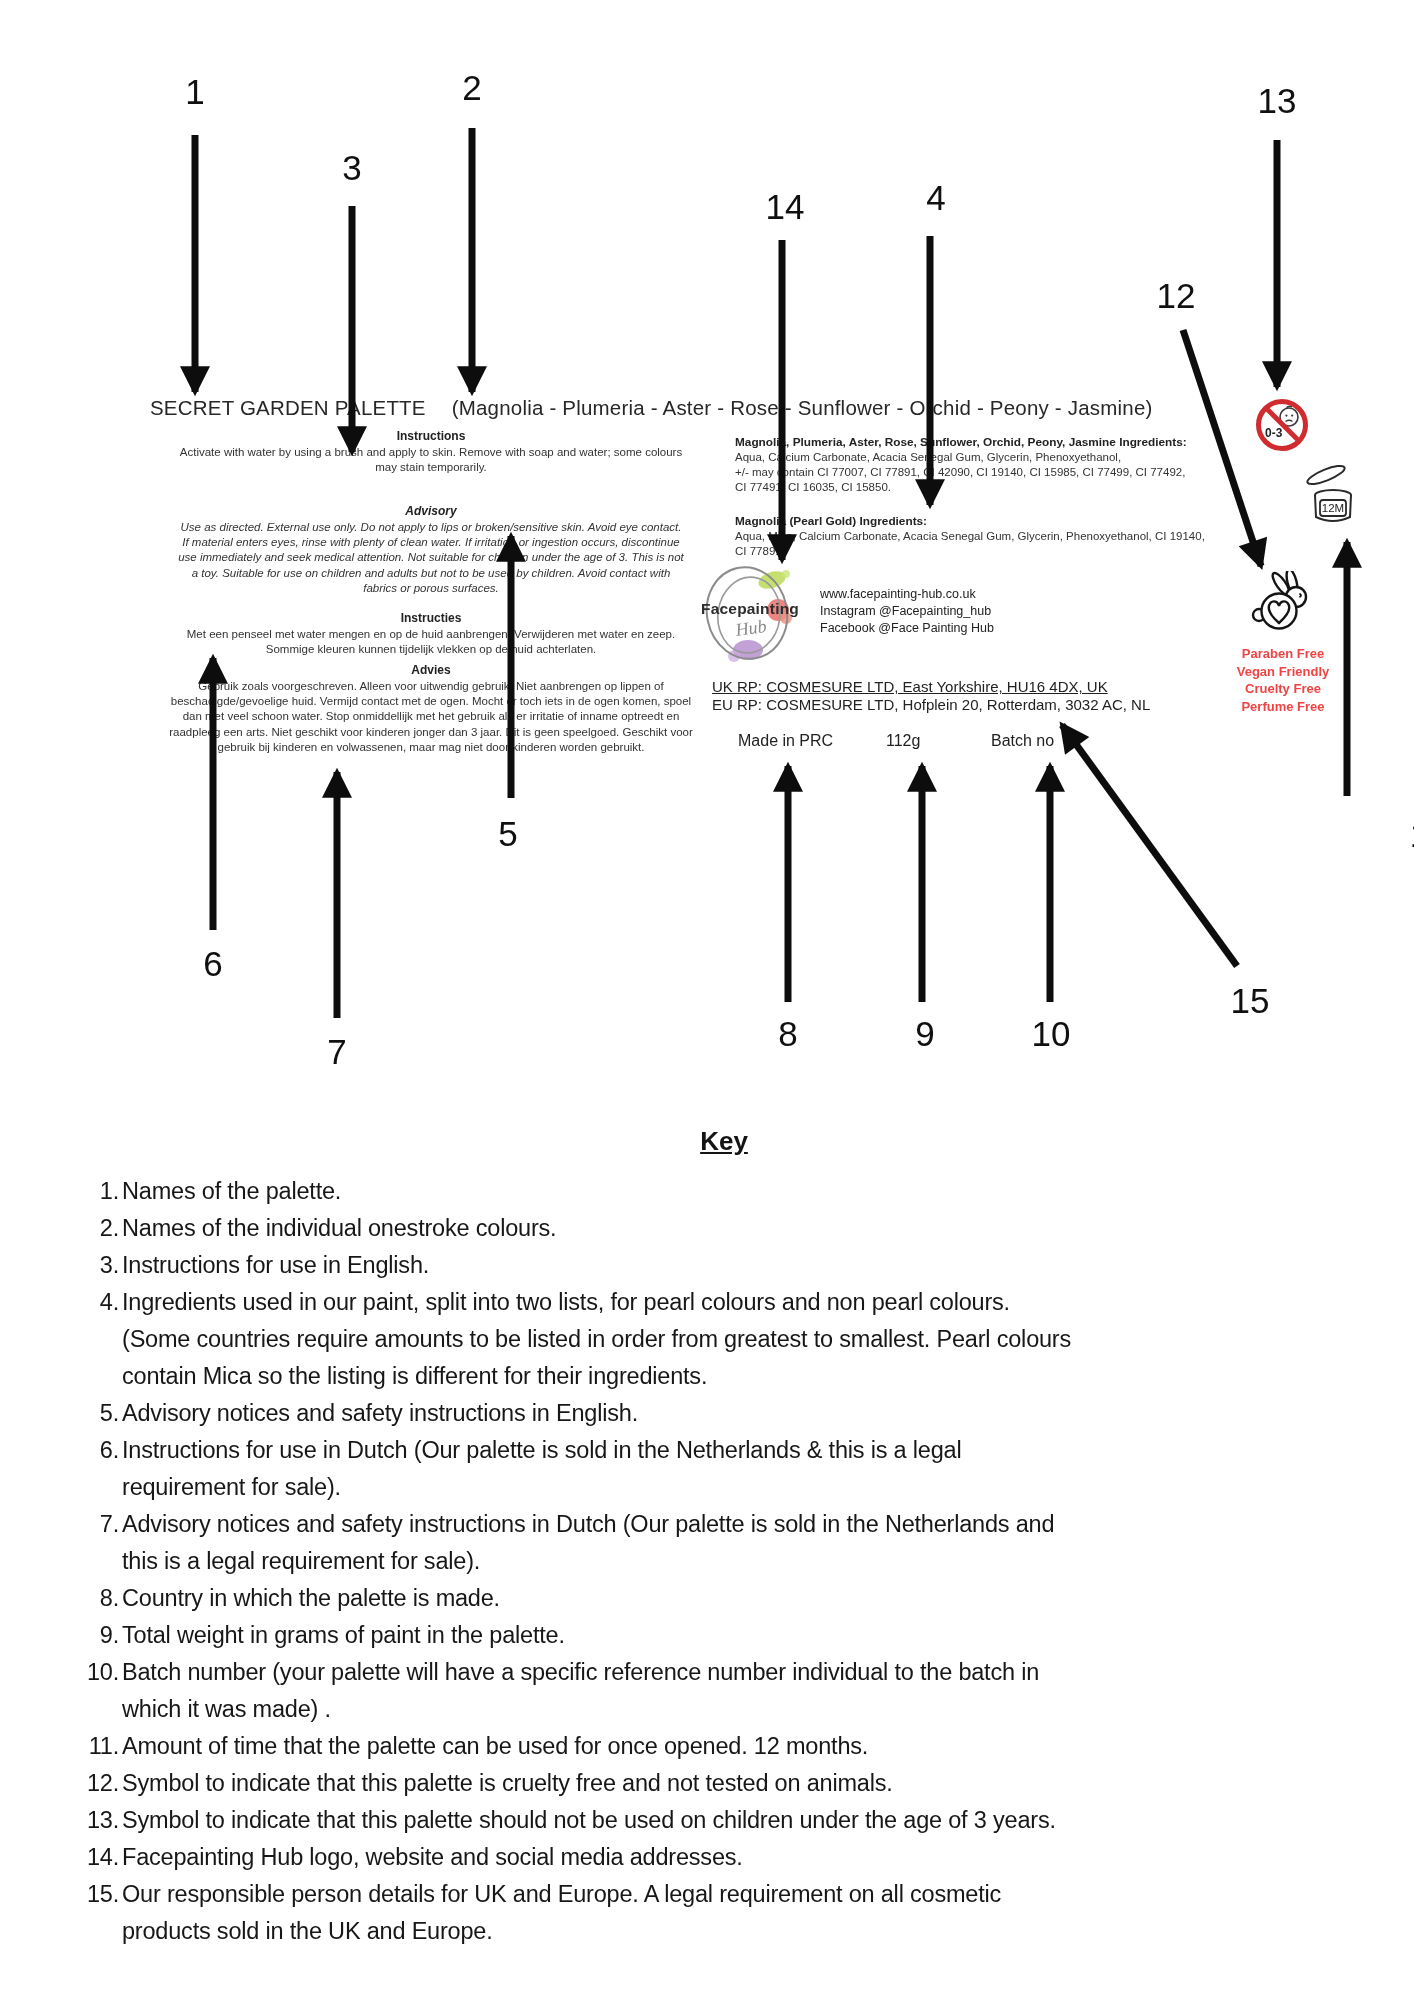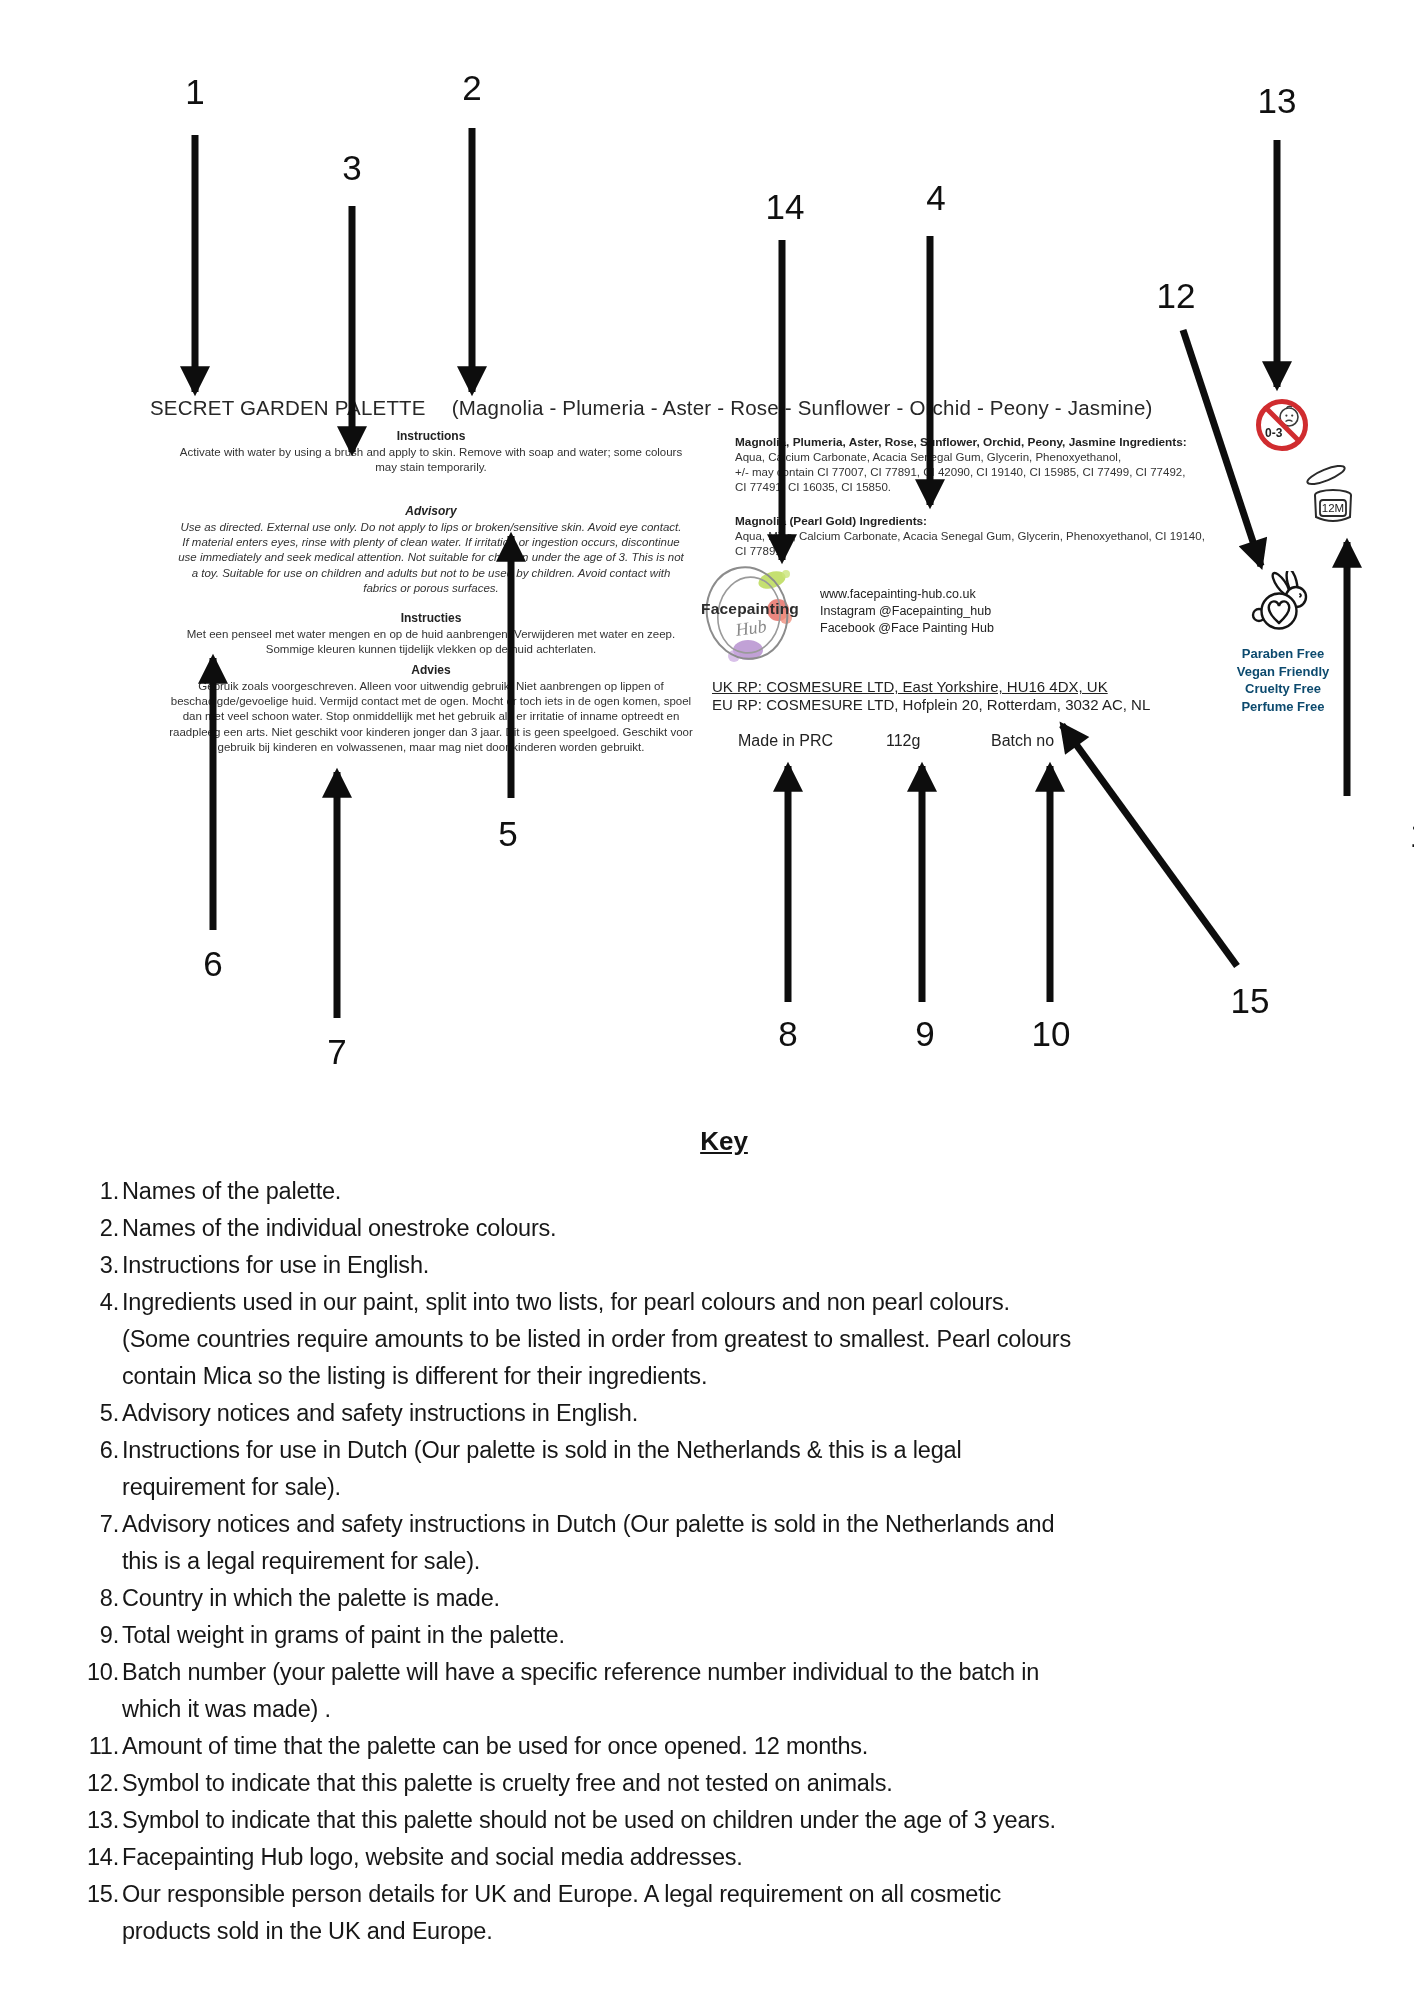--- a/index.html
+++ b/index.html
@@ -27,21 +27,21 @@
     font-family:"Liberation Serif",serif;font-style:italic;font-size:18px;color:#8a8a8a;transform:rotate(-8deg);}
 
   .social{left:820px;top:586px;font-size:12.5px;line-height:17px;color:#222;}
   .rp{left:712px;top:678px;font-size:15px;line-height:17.5px;color:#222;}
   .rp .u{text-decoration:underline;}
   .origin{left:738px;top:732px;font-size:16px;color:#222;}
   .weight{left:886px;top:732px;font-size:16px;color:#222;}
   .batch{left:991px;top:732px;font-size:16px;color:#222;}
 
   .claims{left:1203px;top:645px;width:160px;text-align:center;font-size:13px;font-weight:700;
-    line-height:17.7px;color:#0c4a6e;}
+    line-height:17.7px;color:#ef4444;}
 
   
   #arrows{position:absolute;left:0;top:0;pointer-events:none;z-index:6;}
   .callout-num{position:absolute;transform:translate(-50%,-50%);font-size:35px;color:#101010;
     letter-spacing:0;z-index:7;}
 
   
   .key{left:85px;top:1126px;width:1278px;}
   .key h2{margin:0 0 16px 0;text-align:center;font-size:26px;font-weight:700;
     text-decoration:underline;color:#141414;}

